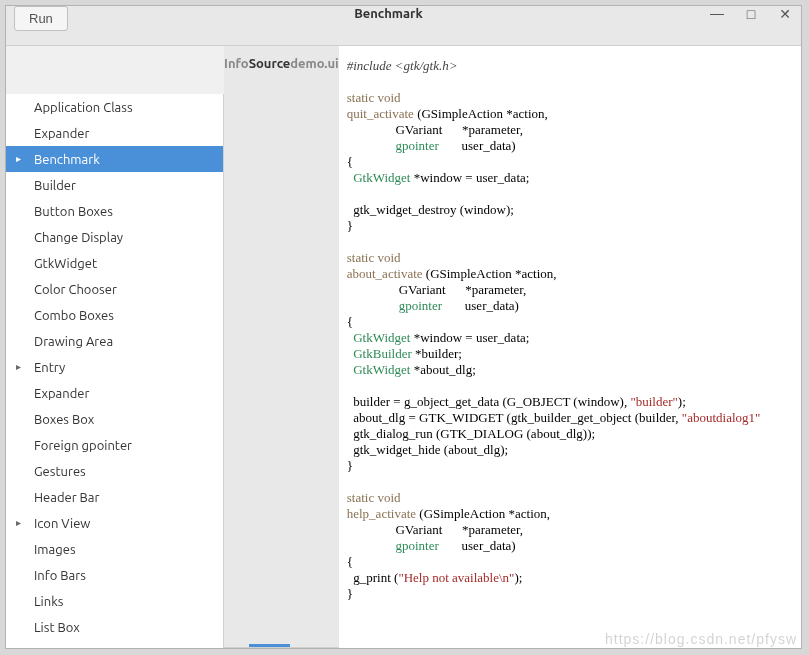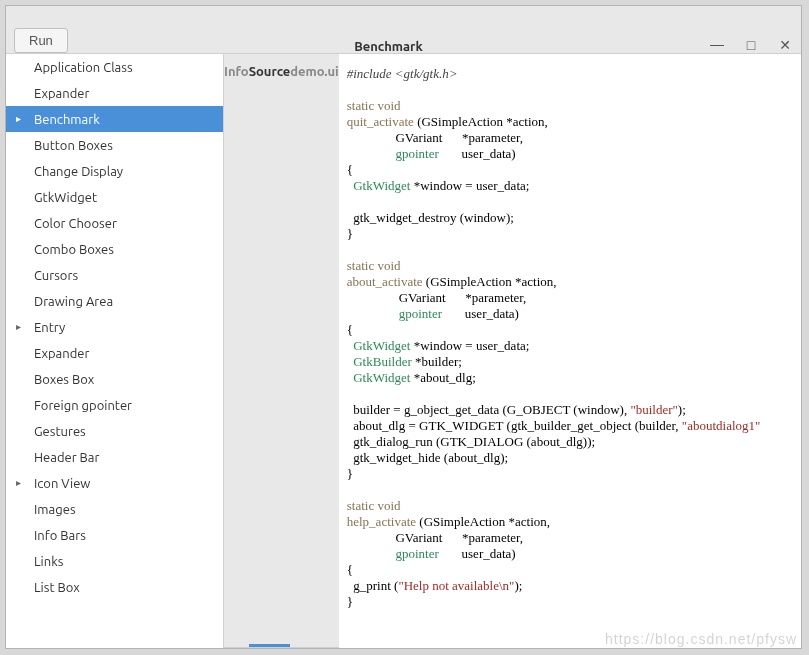--- a/index.html
+++ b/index.html
@@ -1,24 +1,24 @@
 <!DOCTYPE html>
 <html><head>
 <meta charset="utf-8">
 <style>
 * { margin: 0; padding: 0; box-sizing: border-box; }
 body { font-family: "Segoe UI", Ubuntu, Cantarell, sans-serif; font-size: 13px; background: #d8d8d8; width: 809px; height: 655px; overflow: hidden; }
 .window { background: #f0f0f0; border: 1px solid #b3b3b3; width: 797px; height: 644px; margin: 5px; display: flex; flex-direction: column; }
-.titlebar { height: 48px; background: #e8e8e8; border-bottom: 1px solid #d0d0d0; display: flex; align-items: flex-end; padding: 0 8px; }
+.titlebar { height: 40px; background: #e8e8e8; border-bottom: 1px solid #d0d0d0; display: flex; align-items: flex-start; padding: 0 8px; }
 .run-btn { padding: 4px 14px; background: #f5f5f5; border: 1px solid #c0c0c0; border-radius: 3px; font-size: 13px; color: #555; cursor: pointer; }
 .title { flex: 1; text-align: center; font-weight: 600; color: #333; font-size: 13px; }
 .win-controls { display: flex; gap: 18px; align-items: center; }
 .win-ctrl { width: 16px; height: 16px; display: flex; align-items: center; justify-content: center; color: #555; cursor: pointer; font-size: 14px; }
 .content { flex: 1; display: flex; overflow: hidden; }
-.sidebar { width: 218px; background: #fff; border-right: 1px solid #d0d0d0; overflow-y: auto; }
+.sidebar { width: 218px; background: #fff; border-right: 1px solid #d0d0d0; overflow-y: auto; margin-top: 48px; }
 .side-item { padding: 4px 10px 4px 28px; color: #333; cursor: pointer; position: relative; line-height: 18px; }
 .side-item.selected { background: #4a90d9; color: #fff; }
 .side-item .expand { position: absolute; left: 10px; top: 4px; font-size: 10px; color: #666; }
 .side-item.selected .expand { color: #fff; }
 .main { flex: 1; display: flex; flex-direction: row; background: #f5f5f5; }
 .tabs { display: flex; background: #e8e8e8; border-bottom: 1px solid #d0d0d0; }
 .tab { flex: 1; text-align: center; padding: 10px 0; font-weight: 600; color: #888; cursor: pointer; border-bottom: 3px solid transparent; }
 .tab.active { color: #333; border-bottom-color: #4a90d9; }
 .code { flex: 1; background: #fff; padding: 12px 8px; overflow: auto; font-family: Liberation Serif, serif; font-size: 13px; line-height: 16px; white-space: pre; color: #000; }
 .kw { color: #8b7355; }
@@ -39,26 +39,26 @@
       <span class="win-ctrl">—</span>
       <span class="win-ctrl">□</span>
       <span class="win-ctrl">✕</span>
     </div>
   </div>
   <div class="content">
     <div class="sidebar" id="sidebar">
         <div class="side-item"><span>Application Class</span></div>
         <div class="side-item"><span>Expander</span></div>
         <div class="side-item selected"><span class="expand">▸</span><span>Benchmark</span></div>
+        <div class="side-item"><span>Builder</span></div>
         <div class="side-item"><span>Button Boxes</span></div>
         <div class="side-item"><span>Change Display</span></div>
         <div class="side-item"><span>GtkWidget</span></div>
         <div class="side-item"><span>Color Chooser</span></div>
         <div class="side-item"><span>Combo Boxes</span></div>
-        <div class="side-item"><span>Cursors</span></div>
         <div class="side-item"><span>Drawing Area</span></div>
         <div class="side-item"><span class="expand">▸</span><span>Entry</span></div>
         <div class="side-item"><span>Expander</span></div>
         <div class="side-item"><span>Boxes Box</span></div>
         <div class="side-item"><span>Foreign gpointer</span></div>
         <div class="side-item"><span>Gestures</span></div>
         <div class="side-item"><span>Header Bar</span></div>
         <div class="side-item"><span class="expand">▸</span><span>Icon View</span></div>
         <div class="side-item"><span>Images</span></div>
         <div class="side-item"><span>Info Bars</span></div>

